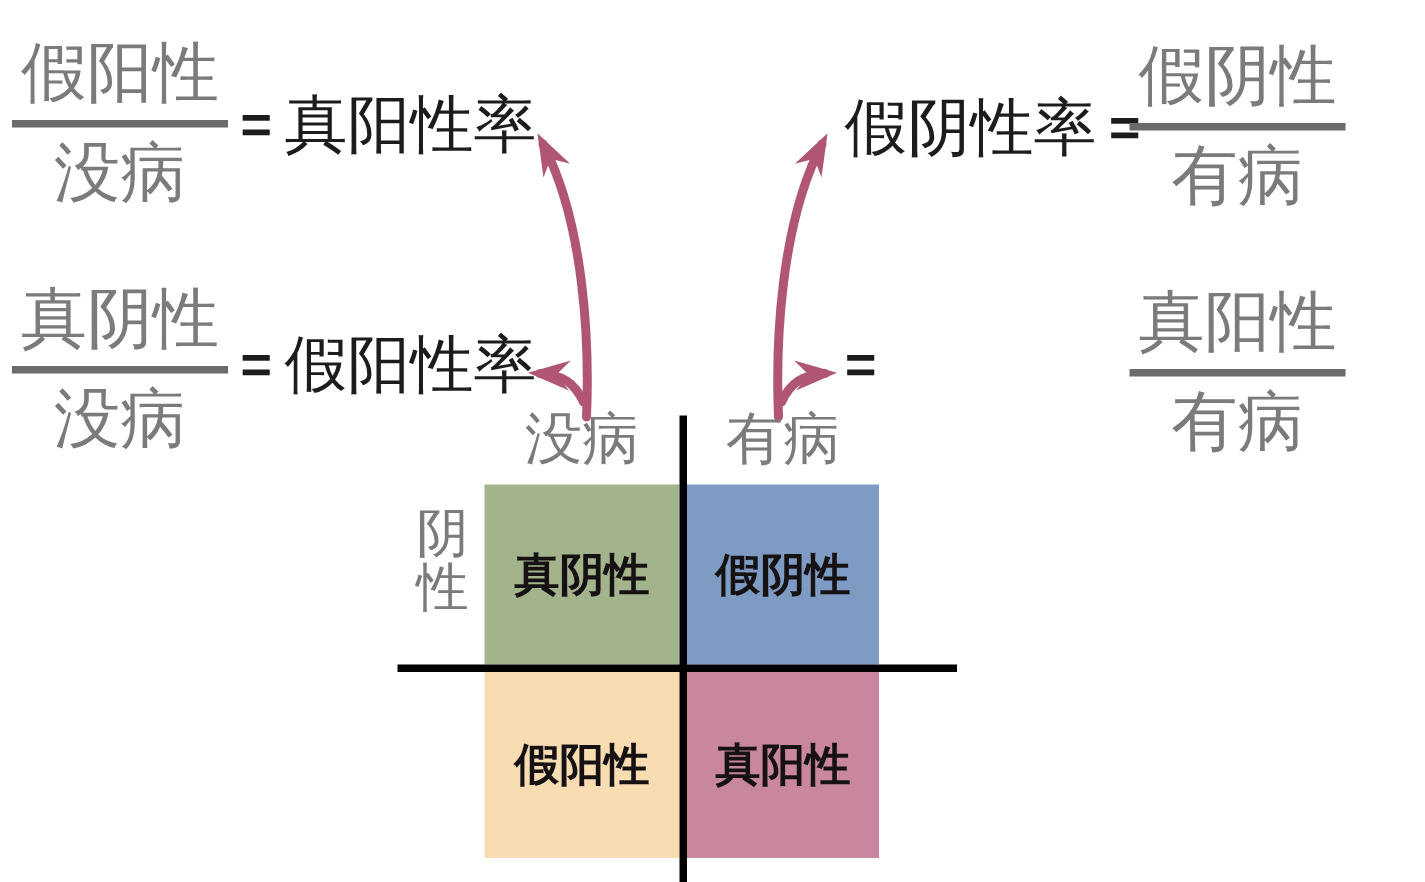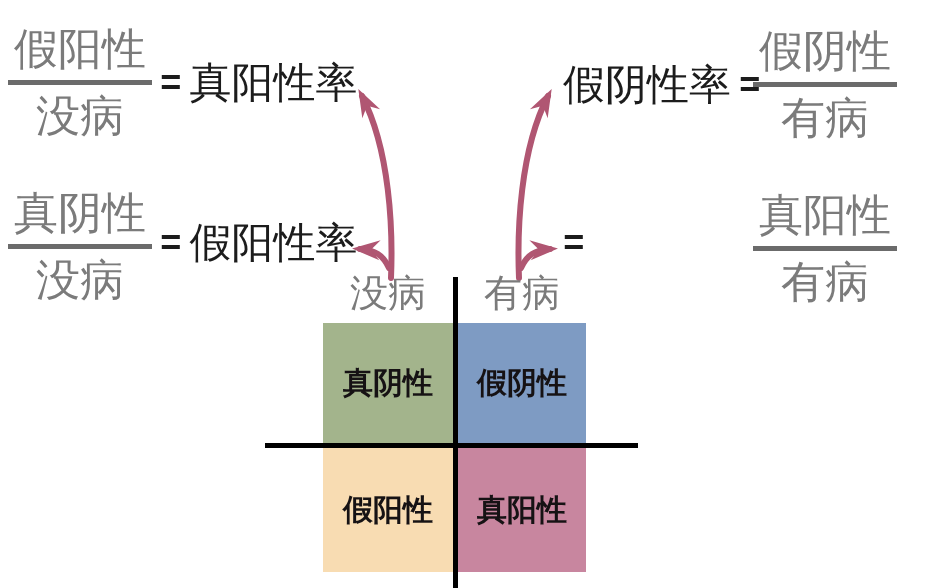--- a/index.html
+++ b/index.html
@@ -106,20 +106,21 @@
   </div>
   <div class="fraction" style="left:753px; top:192px;">
     <div class="num">真阳性</div>
     <div class="bar"></div>
     <div class="den">有病</div>
   </div>
 
   <div class="colheader" style="left:323px; top:276px; width:130px;">没病</div>
   <div class="colheader" style="left:458px; top:276px; width:128px;">有病</div>
 
+  <div class="rowlabel" style="left:276px; top:340px;">阴性</div>
 
   <div class="cell" style="left: 323px; top: 323px; width: 130px; height: 120px; background-color: rgb(163, 180, 140);">
     <span>真阴性</span>
   </div>
   <div class="cell" style="left: 458px; top: 323px; width: 128px; height: 120px; background-color: rgb(126, 155, 195);">
     <span>假阴性</span>
   </div>
   <div class="cell" style="left: 323px; top: 448px; width: 130px; height: 124px; background-color: rgb(248, 220, 178);">
     <span>假阳性</span>
   </div>

